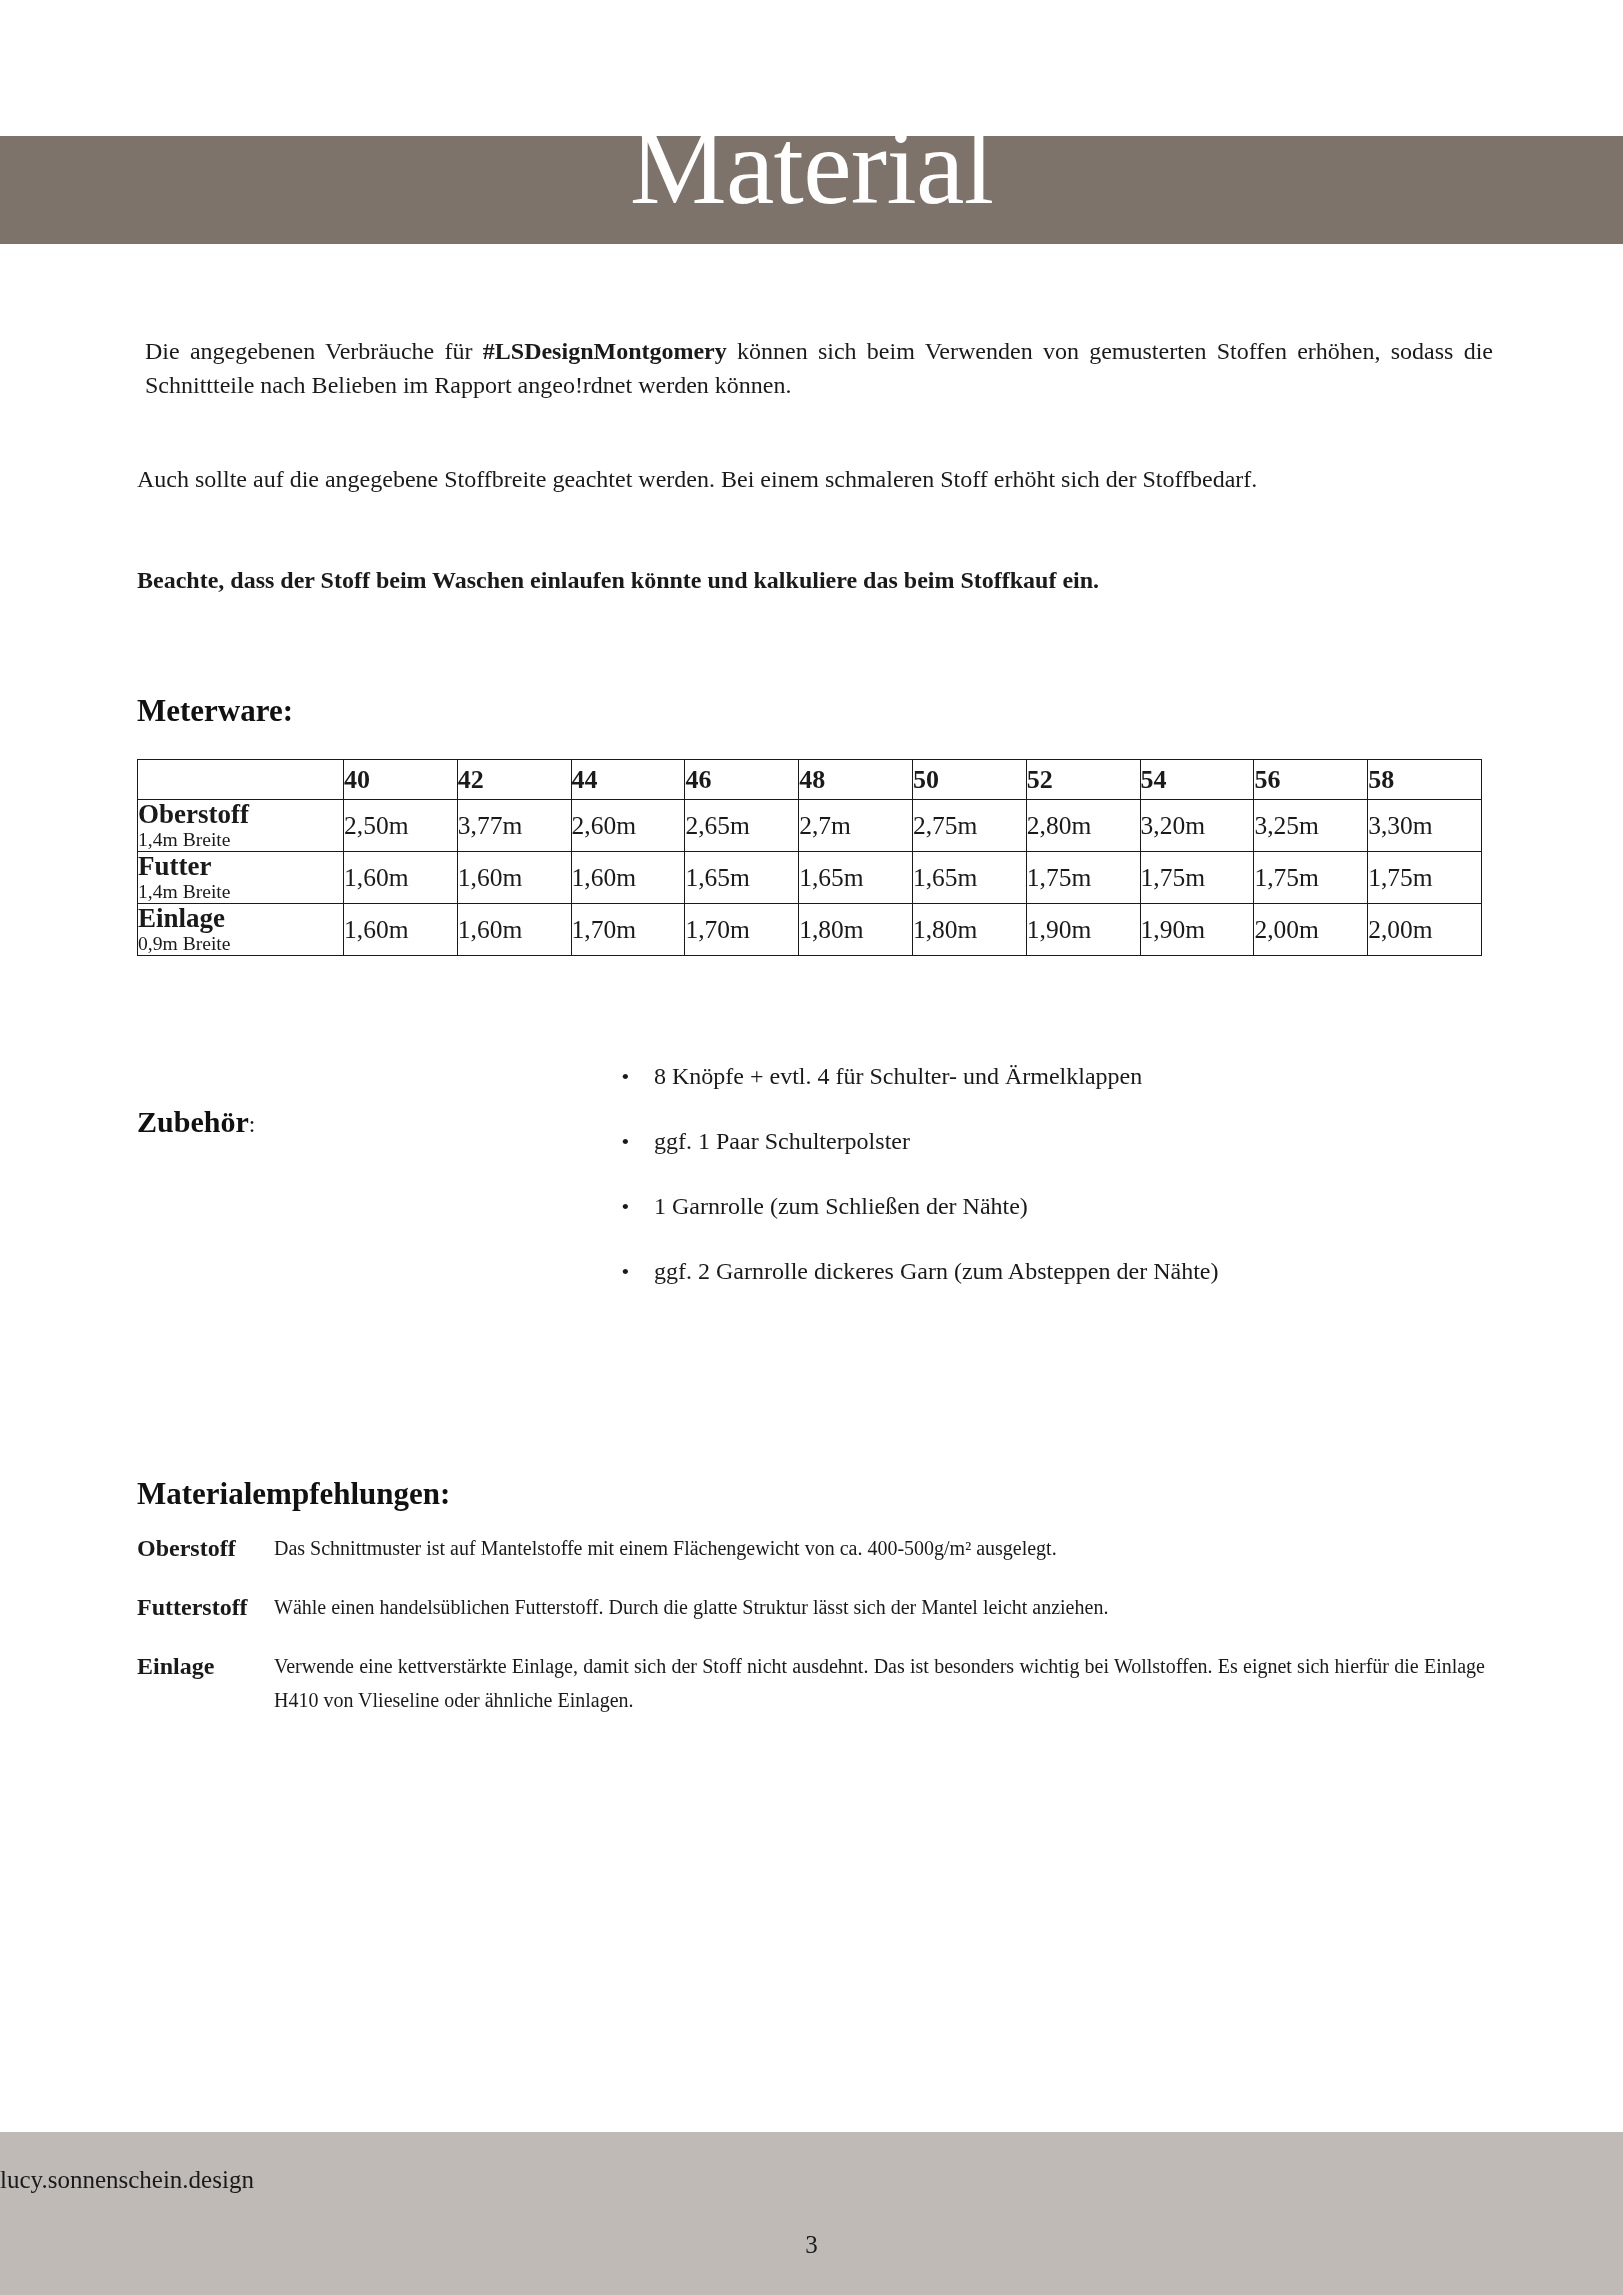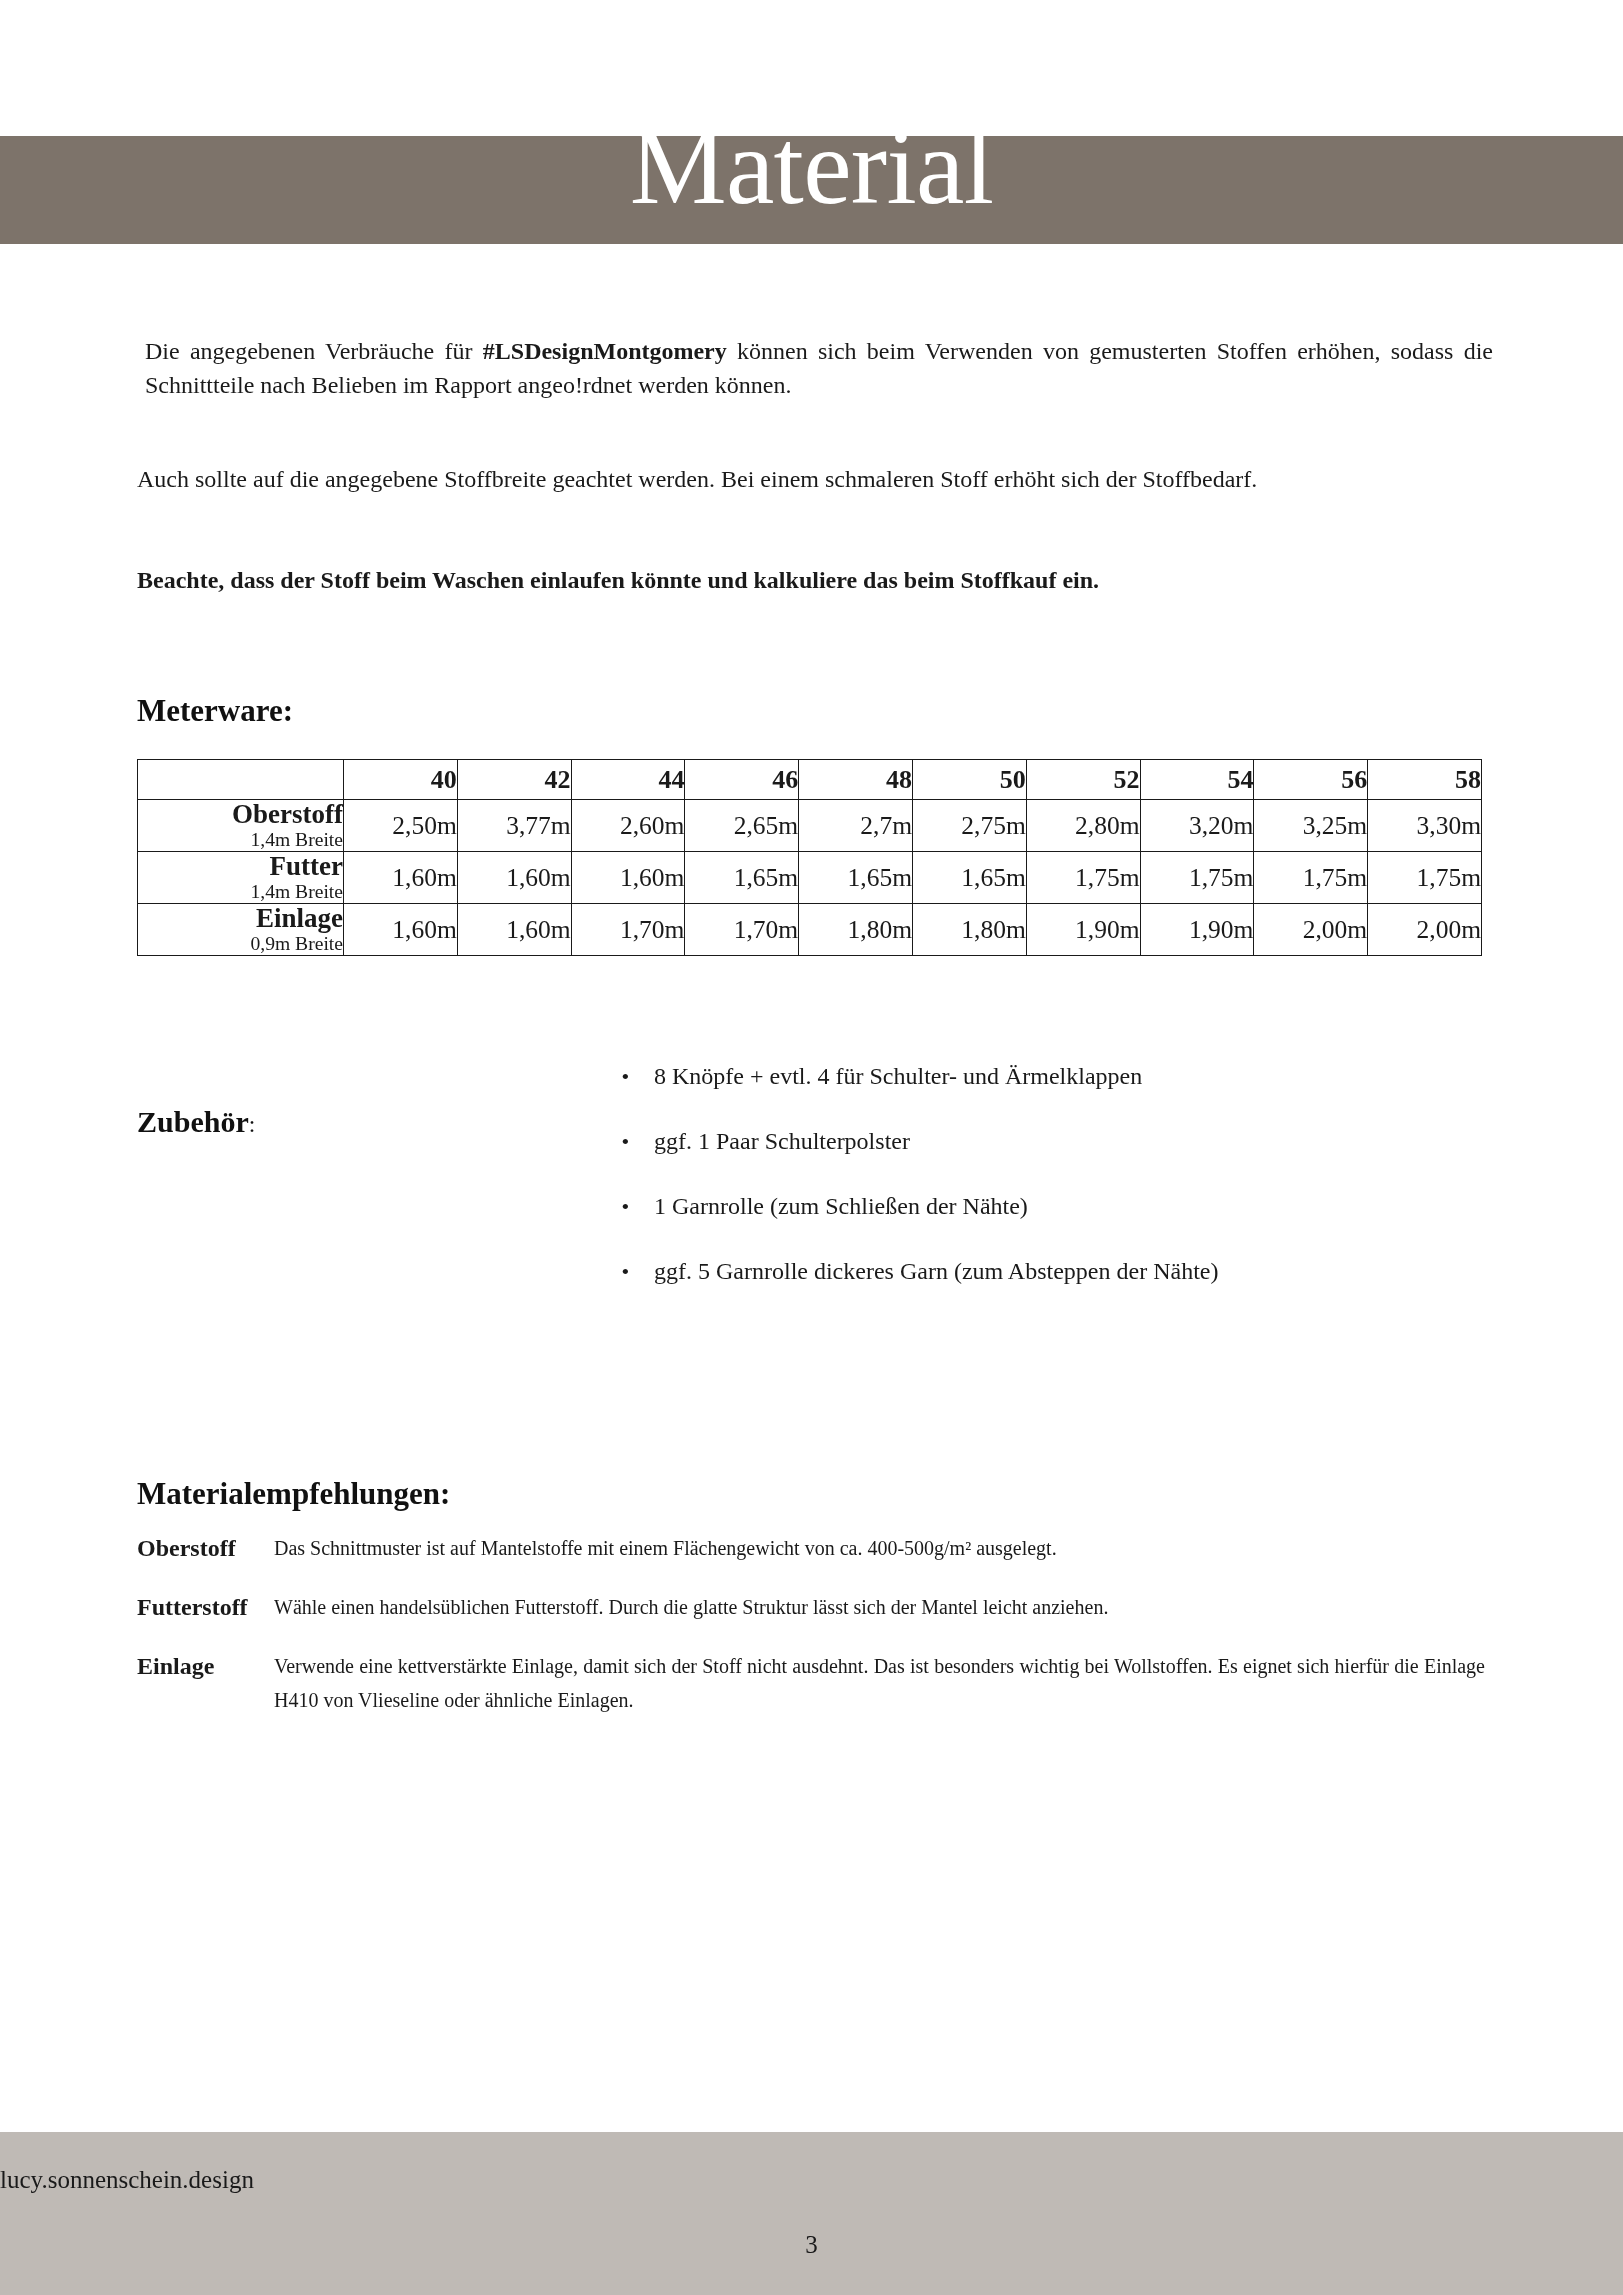--- a/index.html
+++ b/index.html
@@ -85,21 +85,21 @@
     left: 0;
     width: 1345px;
   }
   table.meter {
     border-collapse: collapse;
     width: 1345px;
     table-layout: fixed;
   }
   table.meter th, table.meter td {
     border: 1.3px solid #1a1a1a;
-    text-align: right;
+    text-align: left;
     vertical-align: middle;
     font-size: 25.5px;
     padding: 0;
     height: 48px;
   }
   table.meter thead th { height: 39px; font-weight: bold; font-size: 26px; }
   table.meter col.lbl { width: 206px; }
   td.rowlabel {
     text-align: left;
     padding: 2.6px 0 3.9px 7.9px;
@@ -320,21 +320,21 @@
         <span class="ln">ggf. 1 Paar Schulterpolster</span>
       </div>
 
       <div class="bullet-item">
         <span class="dot">•</span>
         <span class="ln">1 Garnrolle (zum Schließen der Nähte)</span>
       </div>
 
       <div class="bullet-item">
         <span class="dot">•</span>
-        <span class="ln">ggf. 5 Garnrolle dickeres Garn (zum Absteppen der Nähte)</span>
+        <span class="ln">ggf. 2 Garnrolle dickeres Garn (zum Absteppen der Nähte)</span>
       </div>
 
     </div>
 
     <div class="section-heading h-material">Materialempfehlungen:</div>
 
     <div class="rec-list">
 
       <div class="rec-row">
         <div class="rec-term">Oberstoff</div>

